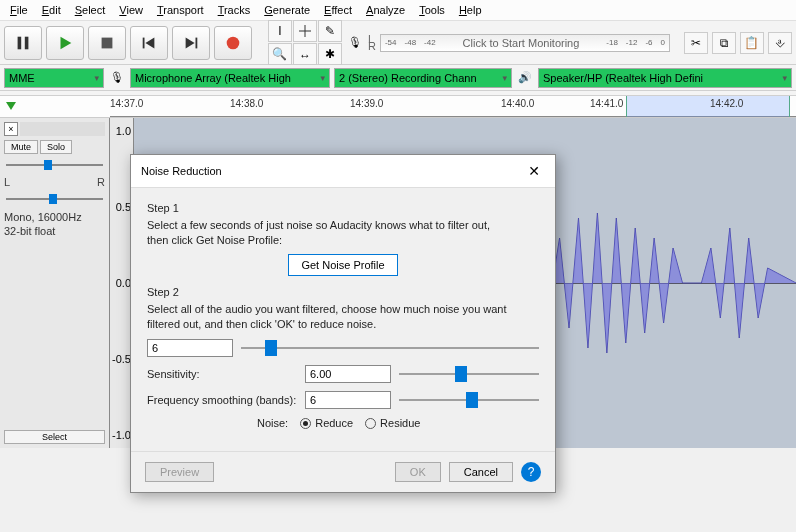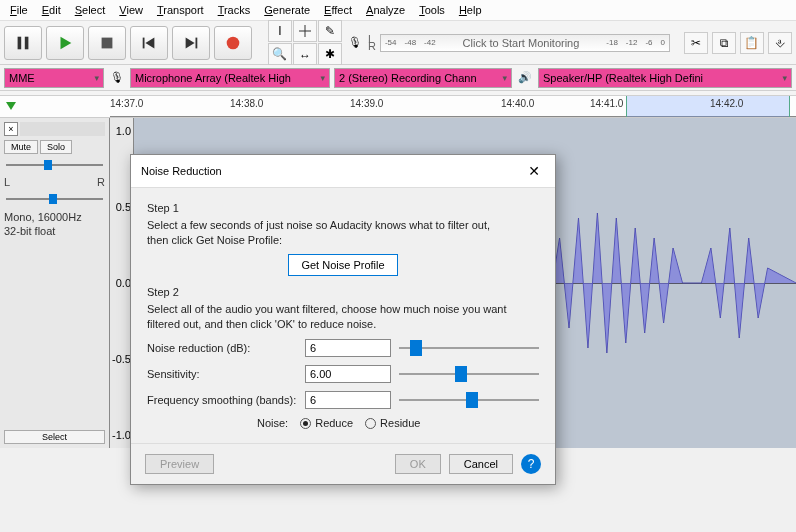--- a/index.html
+++ b/index.html
@@ -13,21 +13,21 @@
   
   .toolbar { display: flex; align-items: center; background: #f4f4f4; border-bottom: 1px solid #d0d0d0; padding: 2px 4px; height: 44px; gap: 4px; }
   .transport-btn { width: 38px; height: 34px; border: 1px solid #bbb; background: linear-gradient(#fff,#e8e8e8); border-radius: 3px; display:flex; align-items:center; justify-content:center; cursor:pointer; }
   .transport-btn svg { width: 18px; height: 18px; }
   .tool-btn { width: 24px; height: 22px; border: 1px solid #ccc; background: #f8f8f8; display:flex; align-items:center; justify-content:center; font-size:12px; cursor:pointer; }
   .meter { flex:1; height:18px; background:linear-gradient(#eee,#fff); border:1px solid #bbb; display:flex; align-items:center; font-size:9px; color:#666; padding:0 4px; gap:8px; position:relative;}
   .meter .tick { font-size:8px; }
   .mic-icon, .spk-icon { width:18px;height:18px; display:flex;align-items:center;justify-content:center; }
 
   .devicebar { display:flex; align-items:center; background:#f4f4f4; border-bottom:1px solid #d0d0d0; height:26px; padding:2px 4px; gap:4px;}
-  .devicebar .sel { display:flex; align-items:center; height:20px; border:1px solid #aaa; background:#ec4899; padding:0 18px 0 4px; position:relative; font-size:11px;}
+  .devicebar .sel { display:flex; align-items:center; height:20px; border:1px solid #aaa; background:#22c55e; padding:0 18px 0 4px; position:relative; font-size:11px;}
   .devicebar .sel::after { content:"▾"; position:absolute; right:4px; font-size:9px; color:#555;}
 
   
   .timeline { display:flex; height:22px; background:#fdfdfd; border-bottom:1px solid #ccc; }
   .timeline .gutter{ width:110px; display:flex; align-items:center; justify-content:flex-start; padding-left:4px;}
   .timeline .gutter svg{width:14px;height:14px;}
   .timeline .ticks{ flex:1; display:flex; position:relative; }
   .timeline .tick{ position:absolute; top:2px; font-size:10px; color:#333;text-align:right; }
   .timeline .ticks::before{content:"";position:absolute;bottom:0;left:0;right:0;height:1px;background:#888;}
   .timeline .sel-range{position:absolute;top:0;bottom:0;background:rgba(100,150,255,0.25);border-left:1px solid #5a8;border-right:1px solid #5a8;}
@@ -61,21 +61,21 @@
   .dlg-body .step{font-size:11px;margin:4px 0 4px 0;}
   .dlg-body .desc{line-height:1.35;margin-bottom:6px;}
   .dlg-body .center{display:flex;justify-content:center;margin:6px 0 10px;}
   .dlg-body button.primary{border:1px solid #0078d7;background:#fff;padding:4px 12px;font-size:11px;}
   .param-row{display:flex;align-items:center;margin:8px 0;gap:8px;}
   .param-row label{flex:0 0 150px;}
   .param-row input[type=text]{width:86px;border:1px solid #888;padding:2px 4px;background:#fff;font-size:11px;}
   .hslider{flex:1;height:18px;position:relative;}
   .hslider::before{content:"";position:absolute;top:8px;left:0;right:0;height:2px;background:#a0a0a0;}
   .hslider .th{position:absolute;top:1px;width:12px;height:16px;background:#0078d7;}
-  .noise-row{display:flex;align-items:center;gap:12px;margin:8px 0 0 0;}
+  .noise-row{display:flex;align-items:center;gap:12px;margin:8px 0 8px 0;}
   .noise-row .lbl{margin-left:110px;}
   .radio{display:flex;align-items:center;gap:4px;}
   .radio .dot{width:11px;height:11px;border:1px solid #555;border-radius:50%;display:inline-block;position:relative;}
   .radio .dot.checked::after{content:"";position:absolute;inset:2px;border-radius:50%;background:#222;}
   .dlg-foot{display:flex;align-items:center;gap:8px;padding:10px 14px;border-top:1px solid #ddd;}
   .dlg-foot .btn{border:1px solid #aaa;background:#eaeaea;padding:3px 14px;font-size:11px;}
   .dlg-foot .btn.disabled{color:#999;background:#e4e4e4;}
   .dlg-foot .spacer{flex:1;}
   .dlg-foot .help{width:20px;height:20px;border-radius:50%;background:#0078d7;color:#fff;display:flex;align-items:center;justify-content:center;font-size:12px;}
 </style>
@@ -265,21 +265,20 @@
 then click Get Noise Profile:</div>
       <div class="center">
         <button class="primary">Get Noise Profile</button>
       </div>
 
       <div class="step">Step 2</div>
       <div class="desc" style="white-space:pre-line">Select all of the audio you want filtered, choose how much noise you want
 filtered out, and then click 'OK' to reduce noise.</div>
 
       <div class="param-row">
-        <label>Noise reduction (dB):</label>
         <input type="text" value="6" style="">
         <div class="hslider">
             <div class="th" style="left:8%"></div>
           </div>
       </div>
       <div class="param-row">
         <label>Sensitivity:</label>
         <input type="text" value="6.00" style="">
         <div class="hslider">
             <div class="th" style="left:40%"></div>

